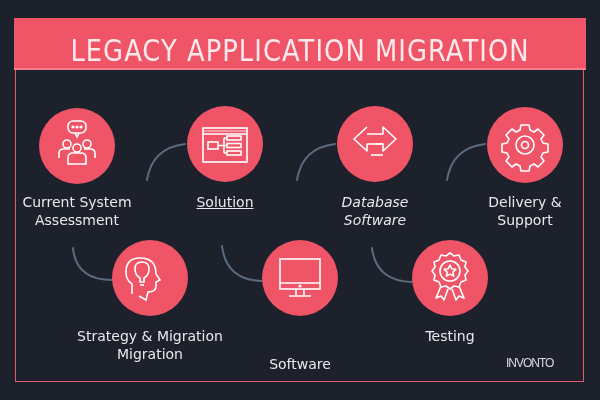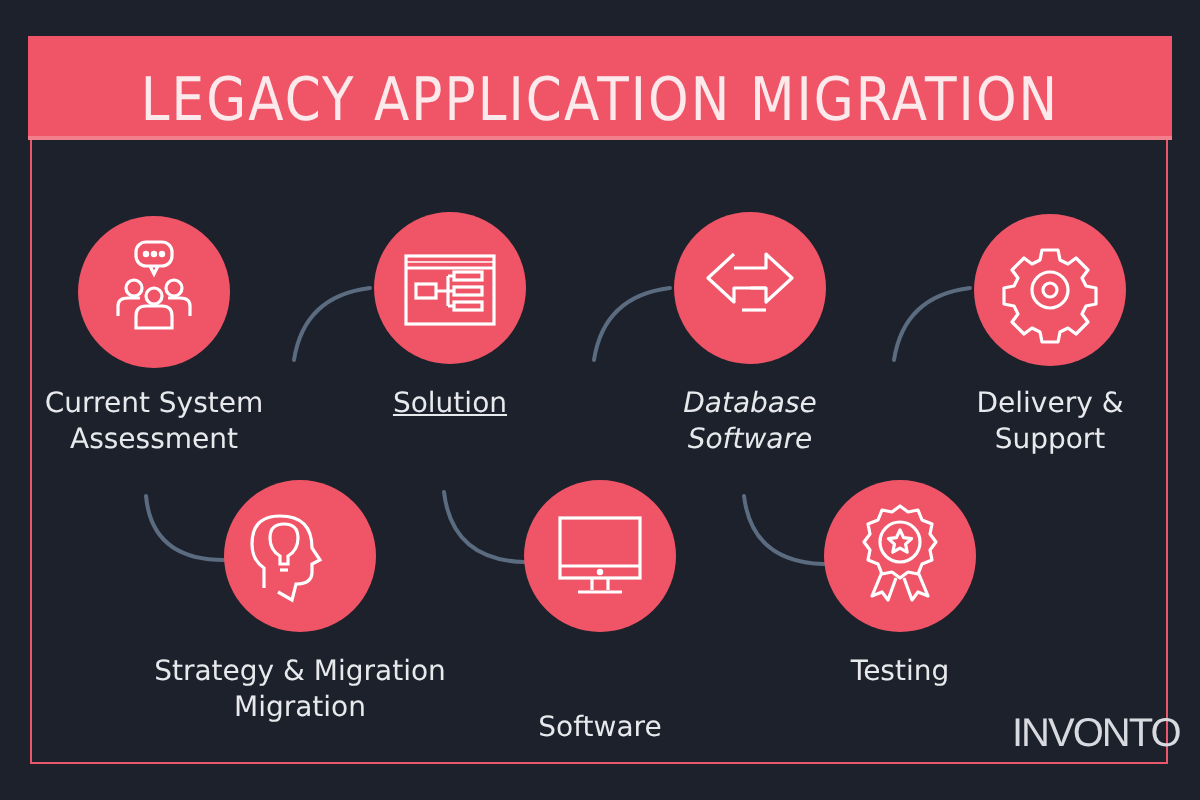--- a/index.html
+++ b/index.html
@@ -32,21 +32,21 @@
     }
     .circle svg { position: absolute; left: 0; top: 0; width: 76px; height: 76px; }
     .label {
       position: absolute; width: 170px; text-align: center;
       color: #e8e9ec; font-size: 14px; line-height: 18px;
       font-family: "DejaVu Sans", sans-serif;
     }
     .arcs { position: absolute; left: 0; top: 0; width: 600px; height: 400px; pointer-events: none; }
     .brand {
       position: absolute; left: 506px; top: 356px; color: #d8dadf;
-      font-size: 20px; letter-spacing: -1px; font-family: "Liberation Sans", sans-serif;
+      font-size: 12px; letter-spacing: -1px; font-family: "Liberation Sans", sans-serif;
     }
   </style>
 </head>
 <body>
 
 <div class="frame"></div>
 <div class="title-band">
   <span class="title-text">LEGACY APPLICATION MIGRATION</span>
 </div>
 

